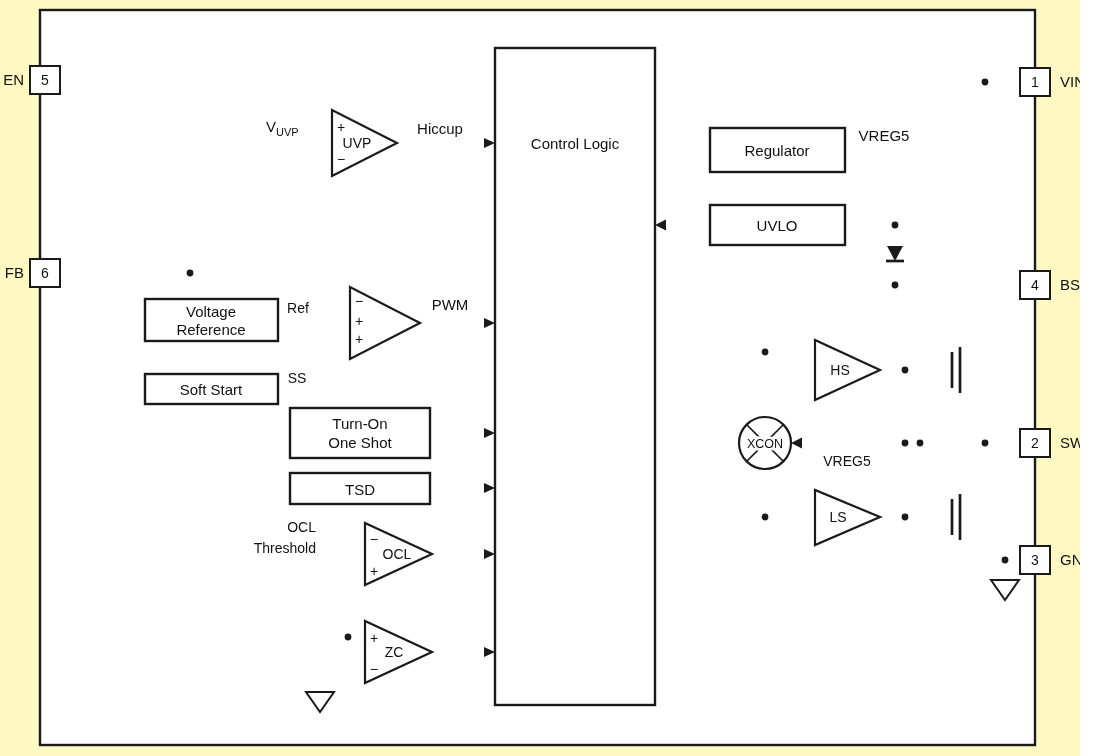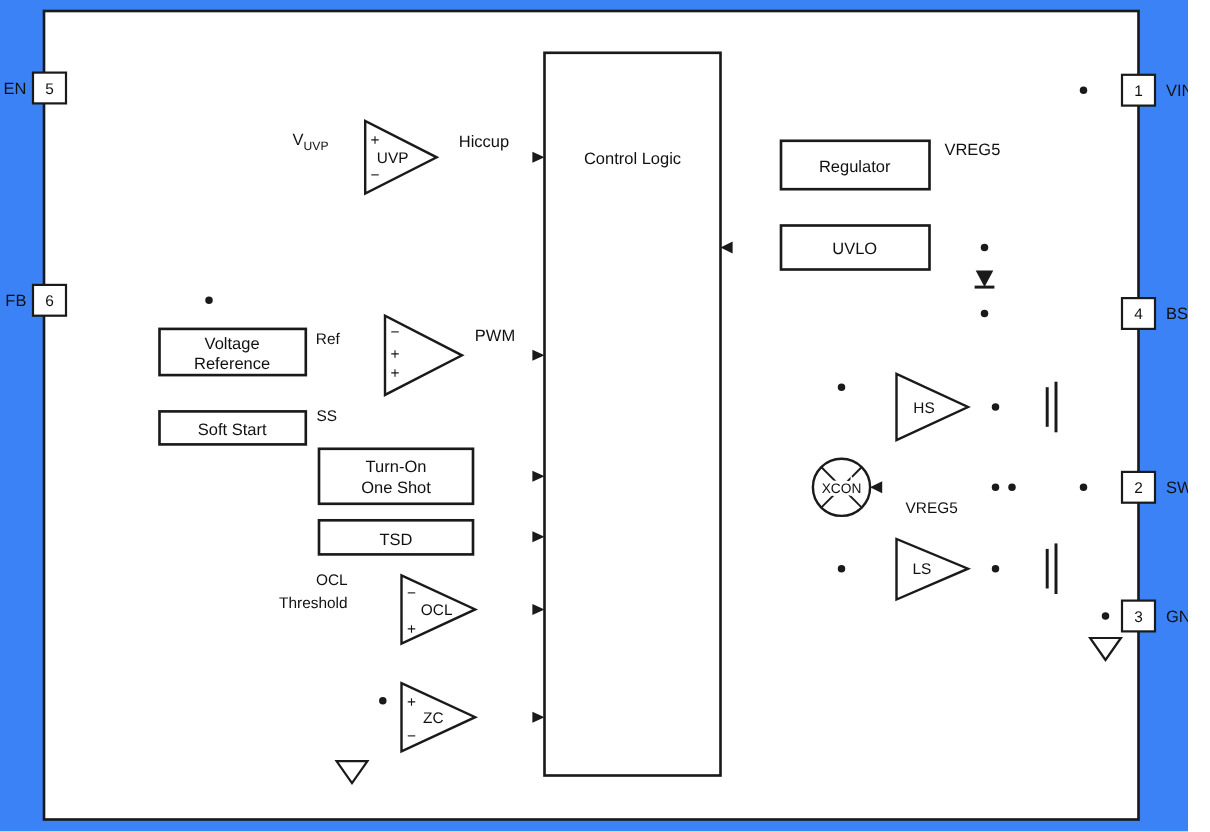--- a/index.html
+++ b/index.html
@@ -1,16 +1,16 @@
 <!DOCTYPE html>
 <html><head>
 <meta charset="utf-8">
 <style>
   html,body{margin:0;padding:0;background:#ffffff;}
-  .page{position:relative;width:1080px;height:756px;background:#3b82f6;overflow:hidden;}
+  .page{position:relative;width:1080px;height:756px;background:#fef9c3;overflow:hidden;}
   svg{display:block;}
   text, tspan{font-family:"Liberation Sans", sans-serif; fill:#111111;}
   .t15{font-size:15px;}
   .t14{font-size:14px;}
   .sub{font-size:11px;}
   .halo{paint-order:stroke; stroke:#ffffff; stroke-width:5px; font-size:12.5px;}
   .wire{stroke:#1a1a1a;stroke-width:1.7;fill:none;}
   .thick{stroke:#1a1a1a;stroke-width:2.7;fill:none;}
   .box{fill:#ffffff;stroke:#1a1a1a;stroke-width:2.4;}
   .pinbox{fill:#ffffff;stroke:#1a1a1a;stroke-width:2;}

